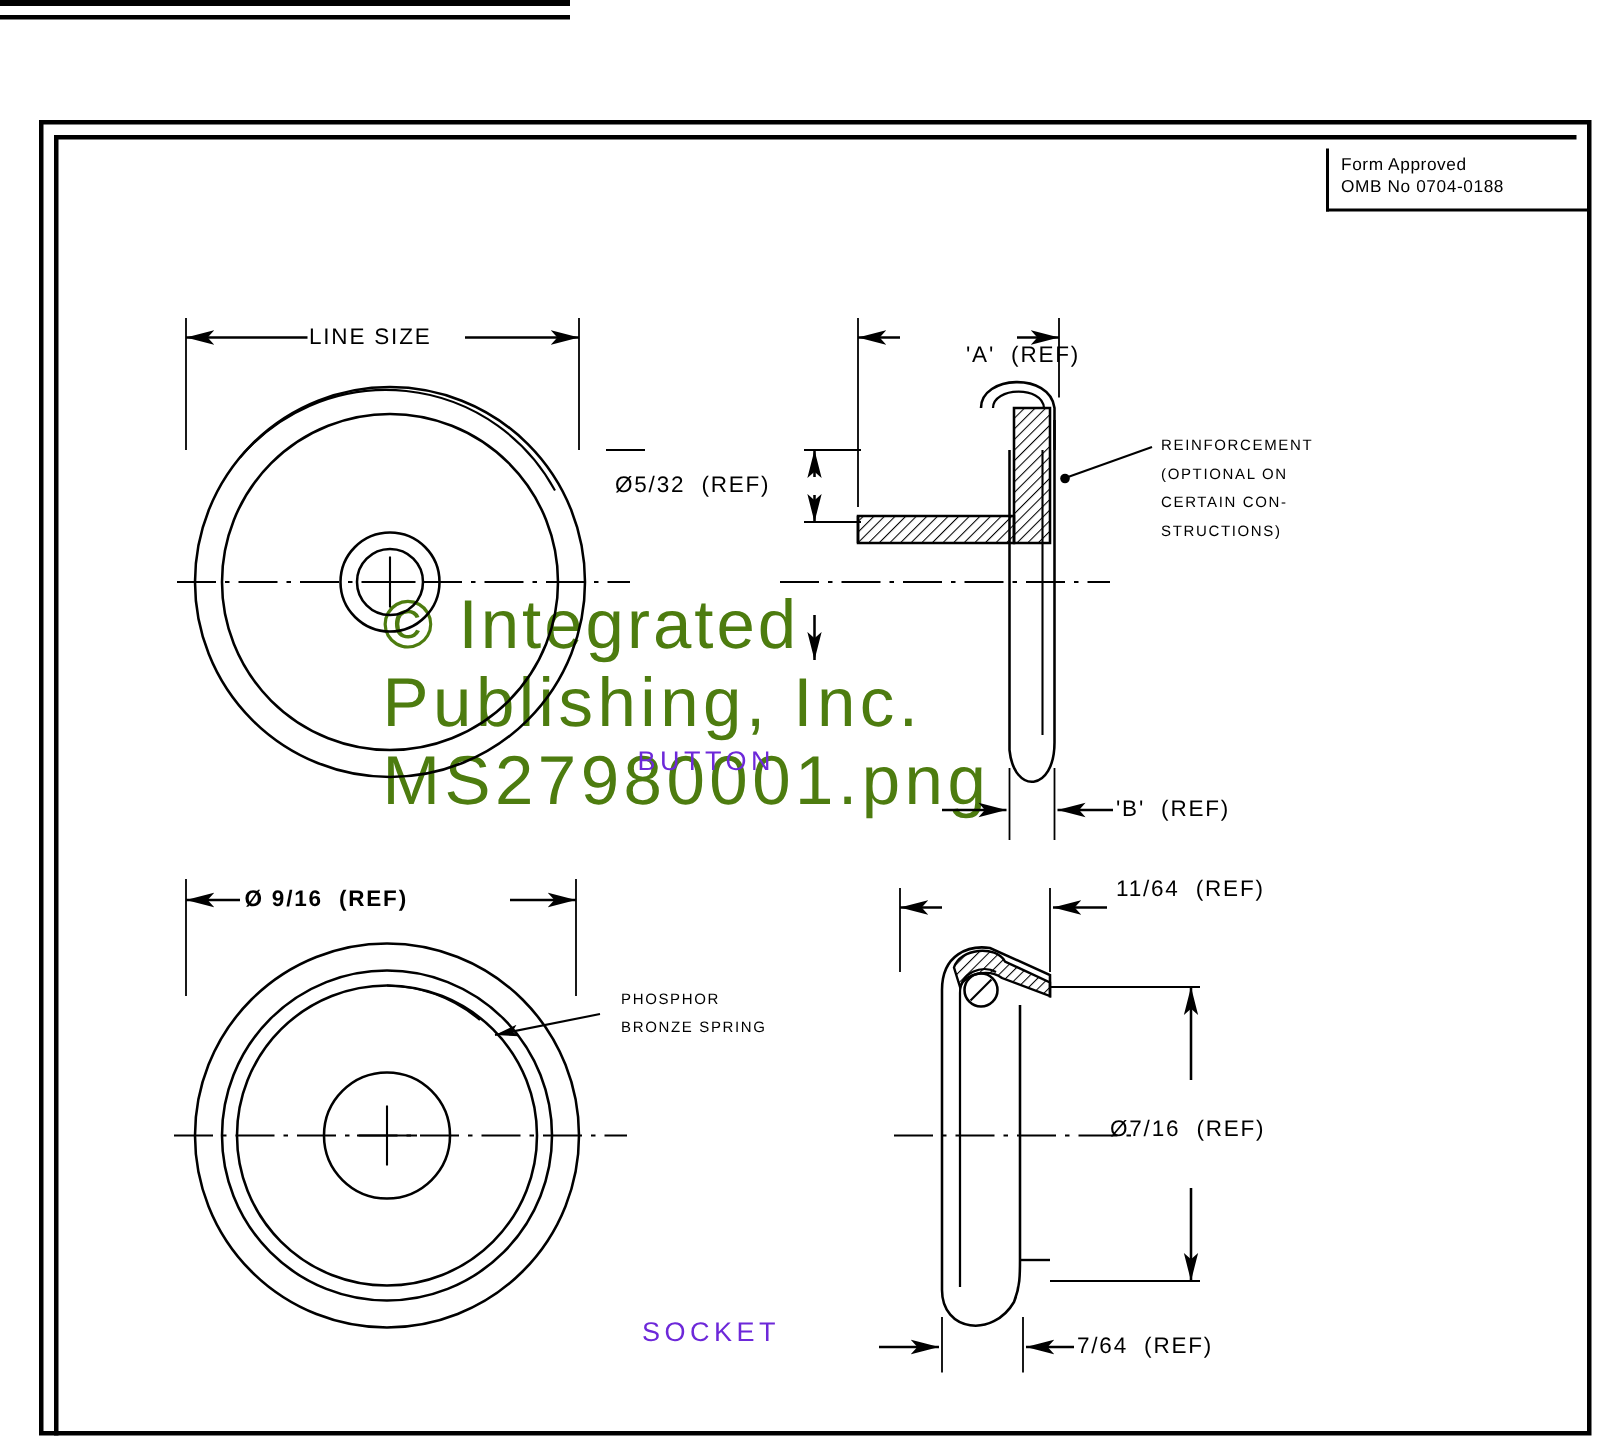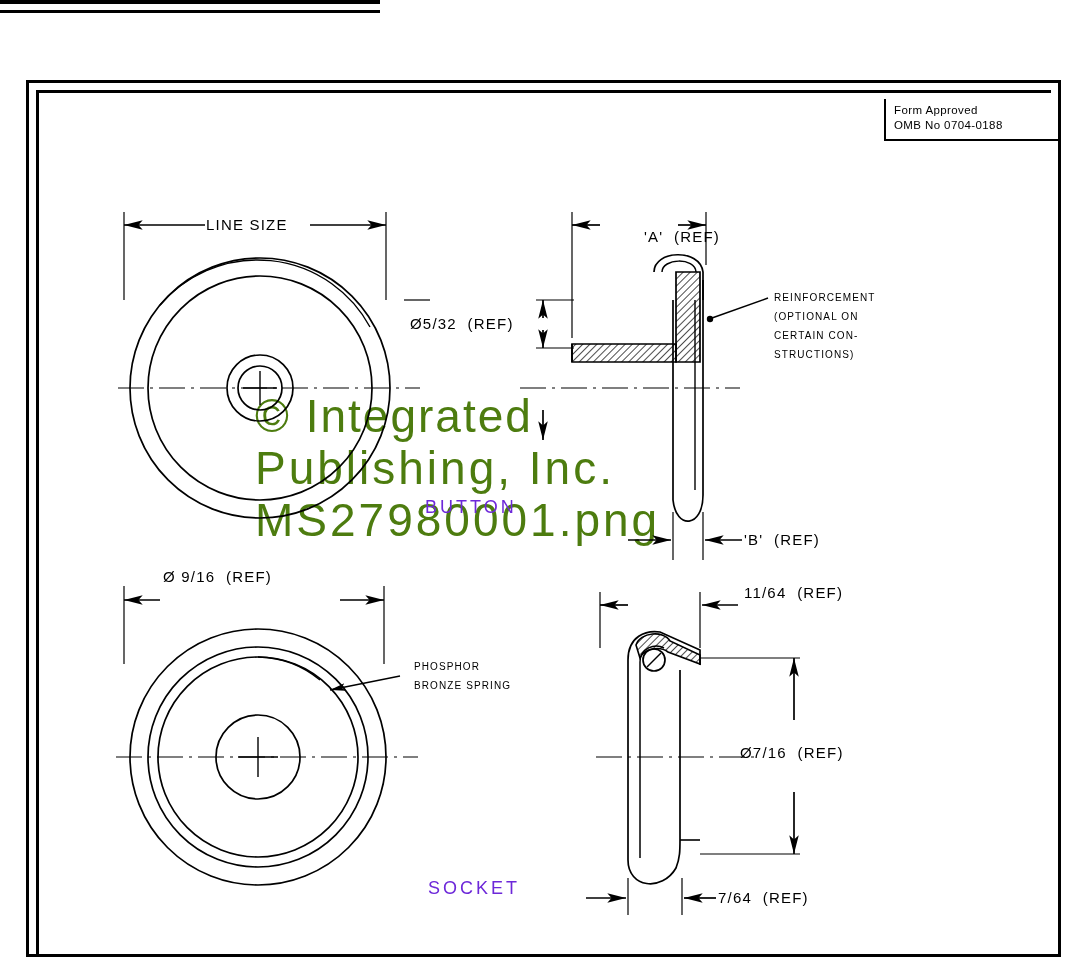--- a/index.html
+++ b/index.html
@@ -275,21 +275,21 @@
   <div class="lbl" style="left:206px; top:216px;">LINE SIZE</div>
   <div class="lbl" style="left:410px; top:291px;margin-top:24px;">Ø5/32  (REF)</div>
   <div class="lbl" style="left:600px; top:228px;margin-left:44px;">'A'  (REF)</div>
   <div class="lbl" style="left:744px; top:531px;">'B'  (REF)</div>
   <div class="lbl-multi" style="left:774px; top:288px;">REINFORCEMENT
 (OPTIONAL ON
 CERTAIN CON-
 STRUCTIONS)</div>
   <div class="lbl-big" style="left:425px; top:497px;">BUTTON</div>
 
-  <div class="lbl" style="left:163px; top:568px;">Ø 9/16  (REF)</div>
+  <div class="lbl" style="left:163px; top:591px;font-weight:bold;">Ø 9/16  (REF)</div>
   <div class="lbl-multi" style="left:414px; top:657px;">PHOSPHOR
 BRONZE SPRING</div>
   <div class="lbl" style="left:744px; top:584px;">11/64  (REF)</div>
   <div class="lbl" style="left:740px; top:744px;">Ø7/16  (REF)</div>
   <div class="lbl" style="left:718px; top:889px;">7/64  (REF)</div>
   <div class="lbl-big" style="left:428px; top:878px;">SOCKET</div>
 
 </div>
 
 </body></html>

